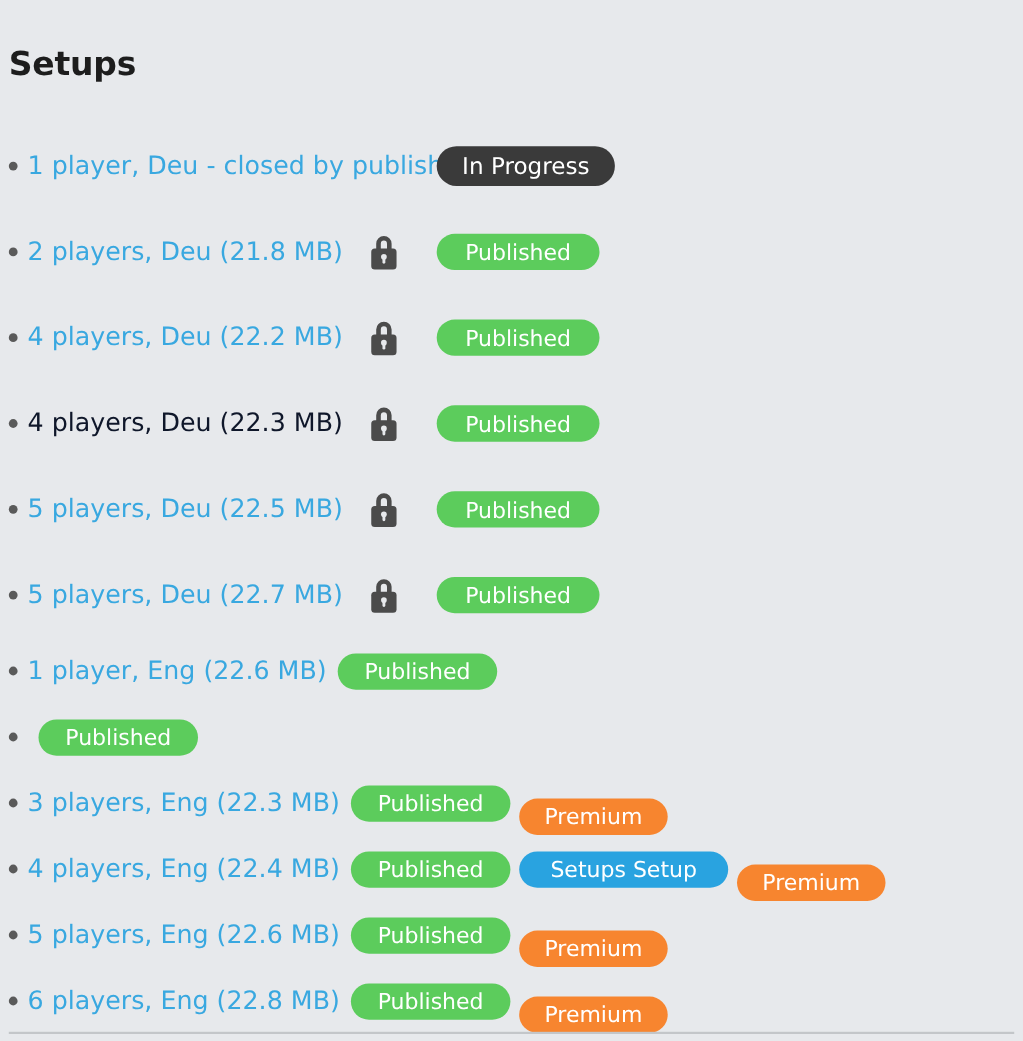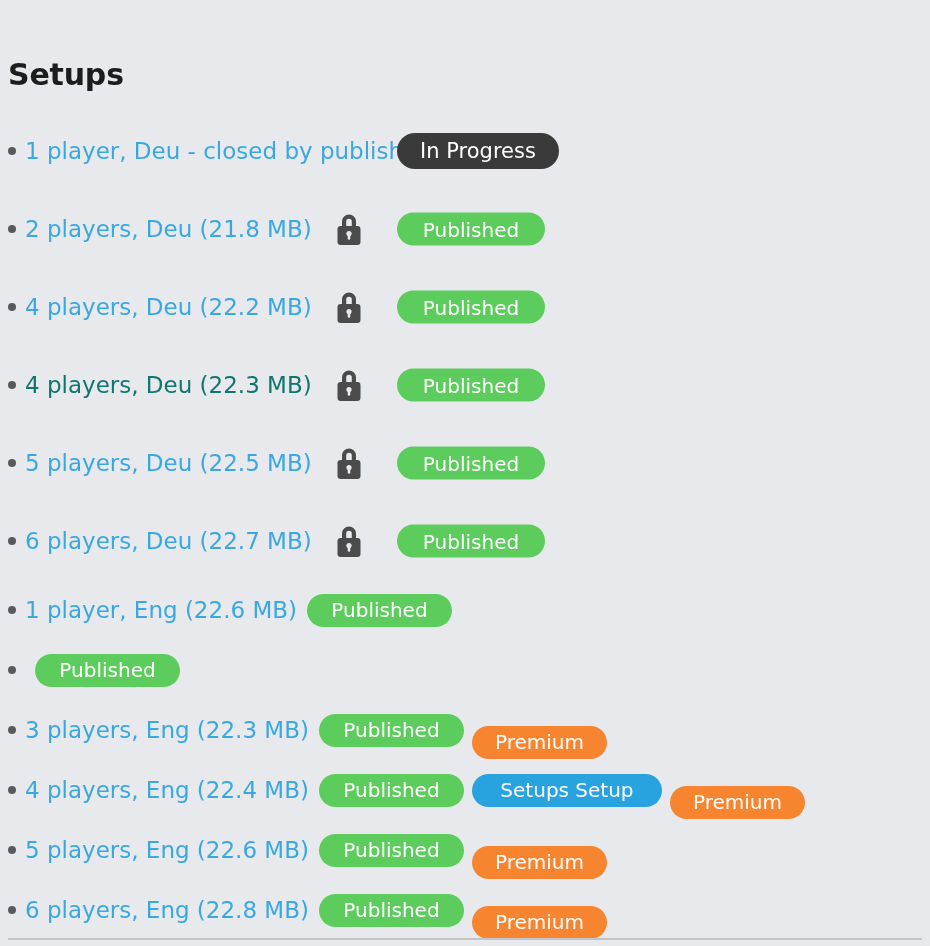--- a/index.html
+++ b/index.html
@@ -19,21 +19,21 @@
     position: relative;
     width: 930px;
     height: 946px;
     box-sizing: border-box;
     padding: 0;
   }
 
   .page-title {
     position: absolute;
     left: 8px;
-    top: 40px;
+    top: 24px;
     font-size: 30px;
     font-weight: bold;
     color: #1d1d1d;
     letter-spacing: -0.2px;
     line-height: 1;
   }
 
   .setup-list {
     position: absolute;
     left: 0;
@@ -207,21 +207,21 @@
             <circle cx="15" cy="22.5" r="2.6" fill="#e7e9ec"></circle>
             <rect x="13.7" y="23.2" width="2.6" height="5.6" rx="1.3" fill="#e7e9ec"></rect>
           </svg>
         </span>
         <span class="badges">
           <span class="badge published">Published</span>
         </span>
       </div>
       <div class="setup-row with-lock">
         <span class="bullet"></span>
-        <a class="row-label" href="#" style="text-decoration: none; color: #0f766e;">4 players, Deu (22.3 MB)</a>
+        <a class="row-label" href="#" style="text-decoration: none; color: #0f172a;">4 players, Deu (22.3 MB)</a>
         <span class="lock-icon">
           <svg width="30" height="36" viewBox="0 0 30 36" xmlns="http://www.w3.org/2000/svg">
             <path d="M8 16 V10.5 a7 7 0 0 1 14 0 V16 h-4.2 V10.5 a2.8 2.8 0 0 0-5.6 0 V16 Z" fill="#4b4b4b"></path>
             <rect x="3.5" y="15" width="23" height="19" rx="3.2" fill="#4b4b4b"></rect>
             <circle cx="15" cy="22.5" r="2.6" fill="#e7e9ec"></circle>
             <rect x="13.7" y="23.2" width="2.6" height="5.6" rx="1.3" fill="#e7e9ec"></rect>
           </svg>
         </span>
         <span class="badges">
           <span class="badge published">Published</span>
@@ -237,21 +237,21 @@
             <circle cx="15" cy="22.5" r="2.6" fill="#e7e9ec"></circle>
             <rect x="13.7" y="23.2" width="2.6" height="5.6" rx="1.3" fill="#e7e9ec"></rect>
           </svg>
         </span>
         <span class="badges">
           <span class="badge published">Published</span>
         </span>
       </div>
       <div class="setup-row with-lock">
         <span class="bullet"></span>
-        <a class="row-label" href="#" style="text-decoration: none; color: rgb(57, 168, 224);">6 players, Deu (22.7 MB)</a>
+        <a class="row-label" href="#" style="text-decoration: none; color: rgb(57, 168, 224);">5 players, Deu (22.7 MB)</a>
         <span class="lock-icon">
           <svg width="30" height="36" viewBox="0 0 30 36" xmlns="http://www.w3.org/2000/svg">
             <path d="M8 16 V10.5 a7 7 0 0 1 14 0 V16 h-4.2 V10.5 a2.8 2.8 0 0 0-5.6 0 V16 Z" fill="#4b4b4b"></path>
             <rect x="3.5" y="15" width="23" height="19" rx="3.2" fill="#4b4b4b"></rect>
             <circle cx="15" cy="22.5" r="2.6" fill="#e7e9ec"></circle>
             <rect x="13.7" y="23.2" width="2.6" height="5.6" rx="1.3" fill="#e7e9ec"></rect>
           </svg>
         </span>
         <span class="badges">
           <span class="badge published">Published</span>

